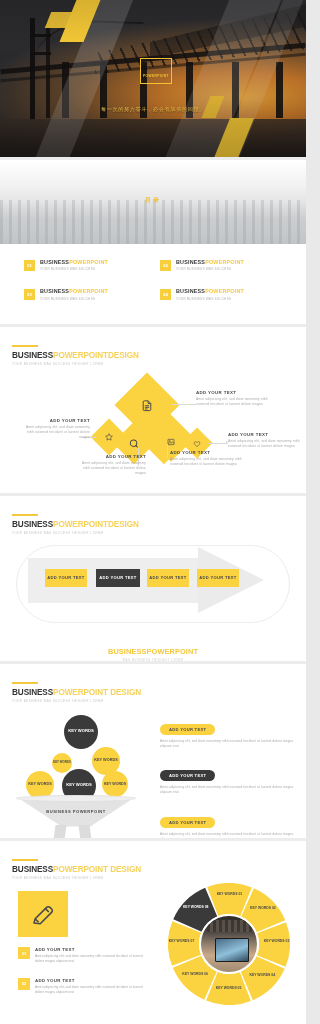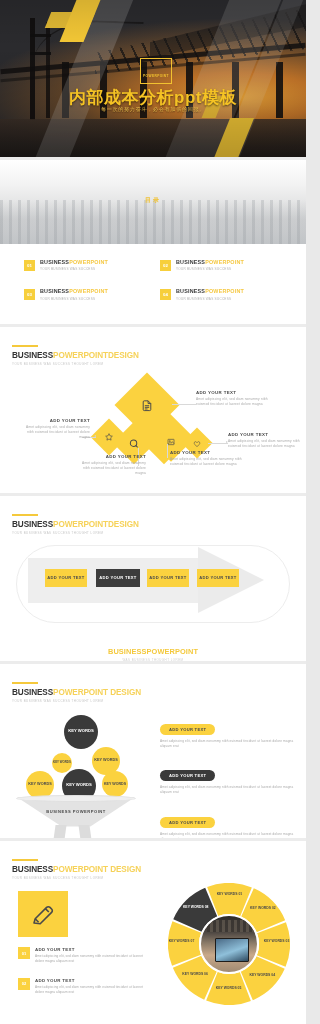--- a/index.html
+++ b/index.html
@@ -280,21 +280,20 @@
     <div class="hero-stripe s-grey3"></div>
     <div class="hero-stripe s-yel1"></div>
     <div class="hero-stripe s-yel2"></div>
     <div class="hero-stripe s-yel3"></div>
     <div class="hero-stripe s-yel4"></div>
     <div class="hero-vig"></div>
 
     <div class="logo-box">
       <span>POWERPOINT</span>
     </div>
-    <div class="hero-title">内部成本分析ppt模板</div>
     <div class="hero-sub">每一次的努力奋斗，必会有加倍的回报。</div>
   </div>
 
   <div class="slide contents">
     <div class="cont-banner">
       <div class="cont-cn">目录</div>
     </div>
     <div class="cont-grid">
       <div class="cont-item">
         <div class="cont-num">01</div>

